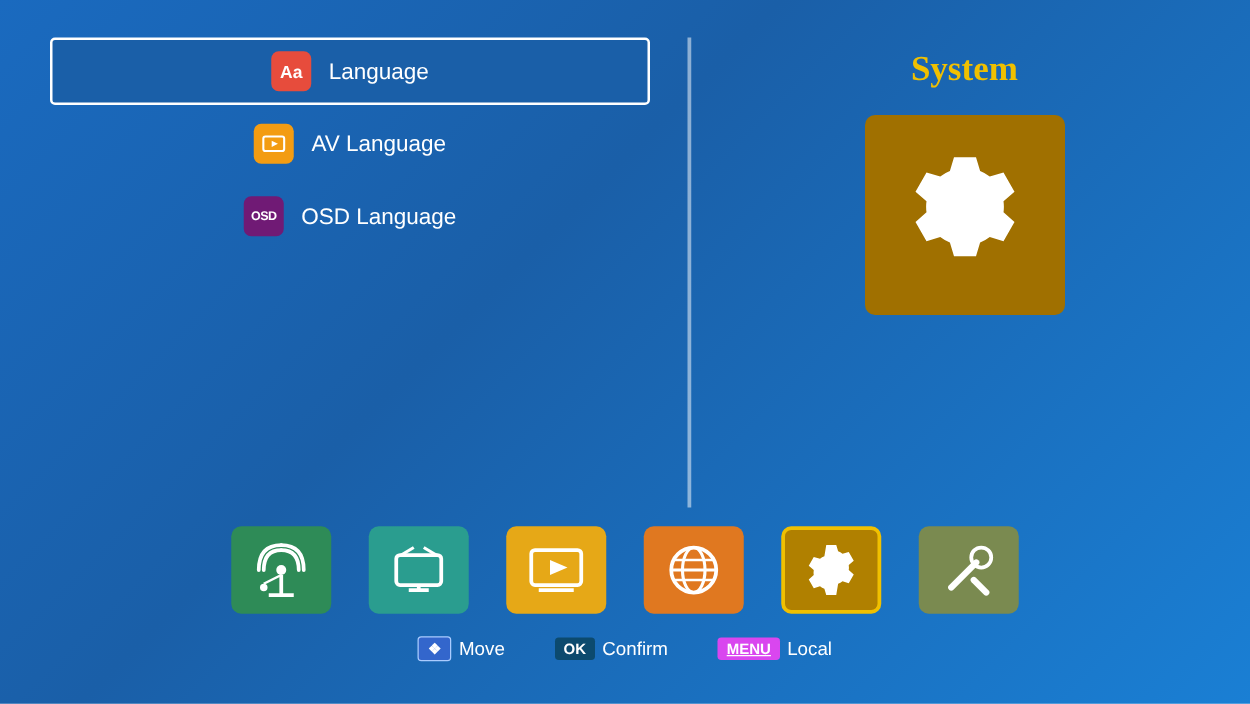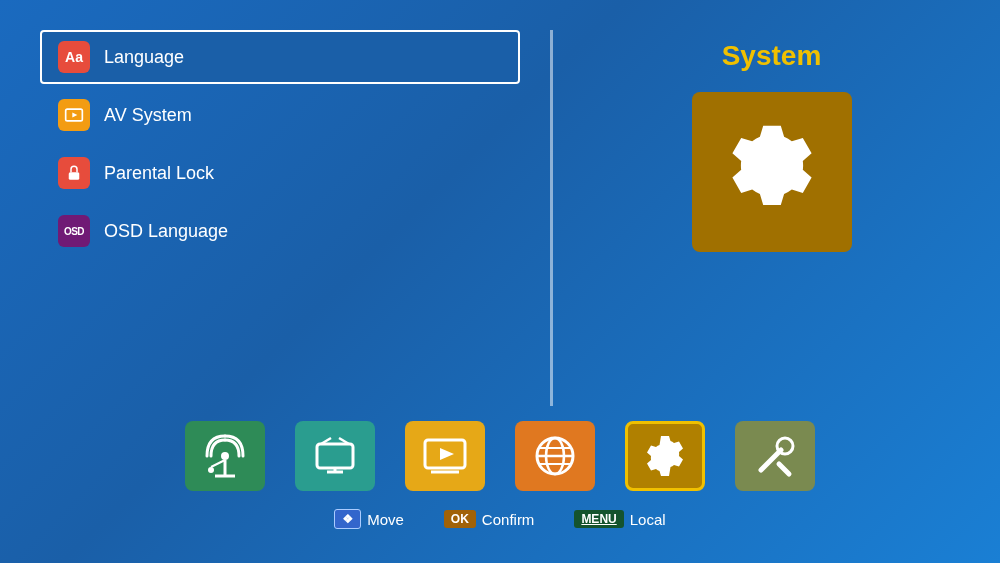--- a/index.html
+++ b/index.html
@@ -37,20 +37,21 @@
 
     .menu-item {
       display: flex;
       align-items: center;
       gap: 14px;
       padding: 9px 16px;
       border-radius: 4px;
       cursor: pointer;
       font-size: 18px;
       font-weight: 500;
+      justify-content: center;
     }
 
     .menu-item.active {
       background: #1a5fa8;
       border: 2px solid #ffffff;
     }
 
     .menu-item:not(.active) {
       border: 2px solid transparent;
     }
@@ -82,20 +83,21 @@
       align-self: stretch;
     }
 
     
     .right-panel {
       flex: 1;
       display: flex;
       flex-direction: column;
       align-items: center;
       padding-top: 10px;
+      font-family: Liberation Serif, serif;
     }
 
     .system-title {
       color: #f0c000;
       font-size: 28px;
       font-weight: bold;
       margin-bottom: 20px;
     }
 
     .system-icon-box {
@@ -163,22 +165,22 @@
 
     .status-badge {
       padding: 2px 7px;
       border-radius: 3px;
       font-size: 12px;
       font-weight: bold;
       color: white;
     }
 
     .badge-move { background: #3366cc; border: 1px solid #aaccff; }
-    .badge-ok { background: #a16207; }
-    .badge-menu { background: #14532d; text-decoration: underline; }
+    .badge-ok { background: #0c4a6e; }
+    .badge-menu { background: #d946ef; text-decoration: underline; }
 
     
     .osd-text {
       font-size: 10px;
       font-weight: bold;
       letter-spacing: -0.5px;
     }
   </style>
 </head>
 <body>
@@ -193,34 +195,25 @@
         <span>Language</span>
       </div>
 
       <div class="menu-item">
         <div class="menu-icon icon-av">
           <svg viewBox="0 0 24 24" fill="white" width="20" height="20">
               <rect x="2" y="5" width="20" height="14" rx="2" fill="none" stroke="white" stroke-width="2"></rect>
               <polygon points="10,9 10,15 16,12" fill="white"></polygon>
             </svg>
         </div>
-        <span>AV System</span>
+        <span>AV Language</span>
       </div>
 
 
 
-      <div class="menu-item">
-        <div class="menu-icon icon-parental">
-          <svg viewBox="0 0 24 24" fill="white" width="18" height="18">
-              <rect x="5" y="11" width="14" height="10" rx="2"></rect>
-              <path d="M8 11V7a4 4 0 0 1 8 0v4" fill="none" stroke="white" stroke-width="2"></path>
-            </svg>
-        </div>
-        <span>Parental Lock</span>
-      </div>
 
       <div class="menu-item">
         <div class="menu-icon icon-osd">
           <span class="osd-text">OSD</span>
         </div>
         <span>OSD Language</span>
       </div>
 
 
     </div>

